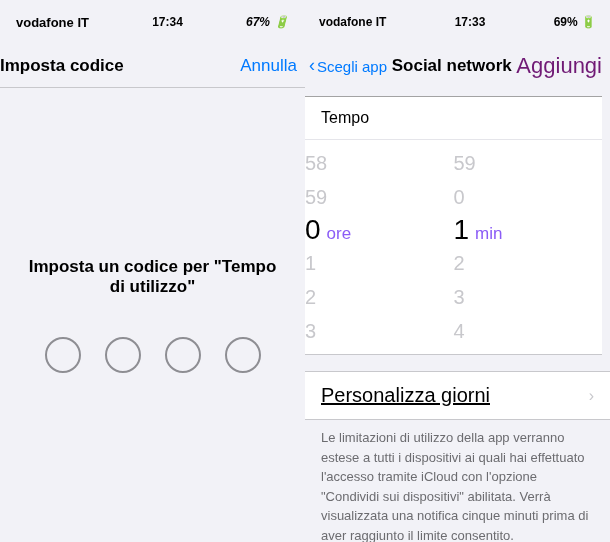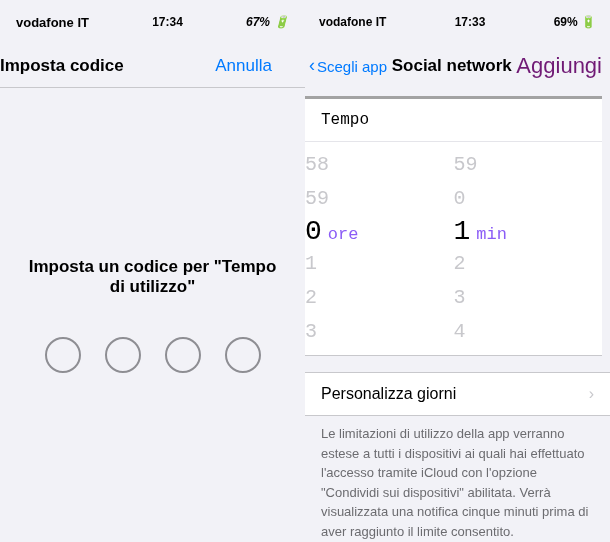--- a/index.html
+++ b/index.html
@@ -41,21 +41,21 @@
       position: relative;
       border-bottom: 1px solid #c8c8cc;
     }
     .left-nav-title {
       font-size: 17px;
       font-weight: 600;
       color: #000;
     }
     .left-nav-cancel {
       position: absolute;
-      right: 33px;
+      right: 8px;
       font-size: 17px;
       color: #007aff;
     }
     .left-content {
       flex: 1;
       display: flex;
       flex-direction: column;
       align-items: center;
       justify-content: center;
       padding: 20px;
@@ -129,23 +129,22 @@
     .right-scroll {
       flex: 1;
       overflow-y: auto;
       overflow-x: hidden;
     }
 
     
     .tempo-section {
       background: #fff;
       margin: 8px 8px 0 0;
-      border-top: 3px solid #a3a3a3;
+      border-top: 1px solid #a3a3a3;
       border-bottom: 1px solid #c8c8cc;
-      font-family: Liberation Mono, monospace;
     }
     .tempo-row {
       display: flex;
       align-items: center;
       justify-content: space-between;
       padding: 12px 16px;
       border-bottom: 1px solid #e5e5ea;
     }
     .tempo-label {
       font-size: 16px;
@@ -199,22 +198,23 @@
       border-top: 1px solid #c8c8cc;
       border-bottom: 1px solid #c8c8cc;
     }
     .personalizza-row {
       display: flex;
       align-items: center;
       justify-content: space-between;
       padding: 12px 16px;
     }
     .personalizza-label {
-      font-size: 16px;
-      color: #000;
+      font-size: 20px;
+      color: #000;
+      text-decoration: underline;
     }
     .personalizza-chevron {
       color: #c8c8cc;
       font-size: 16px;
     }
 
     .info-text {
       padding: 8px 16px 12px;
       font-size: 13px;
       color: #6c6c70;

